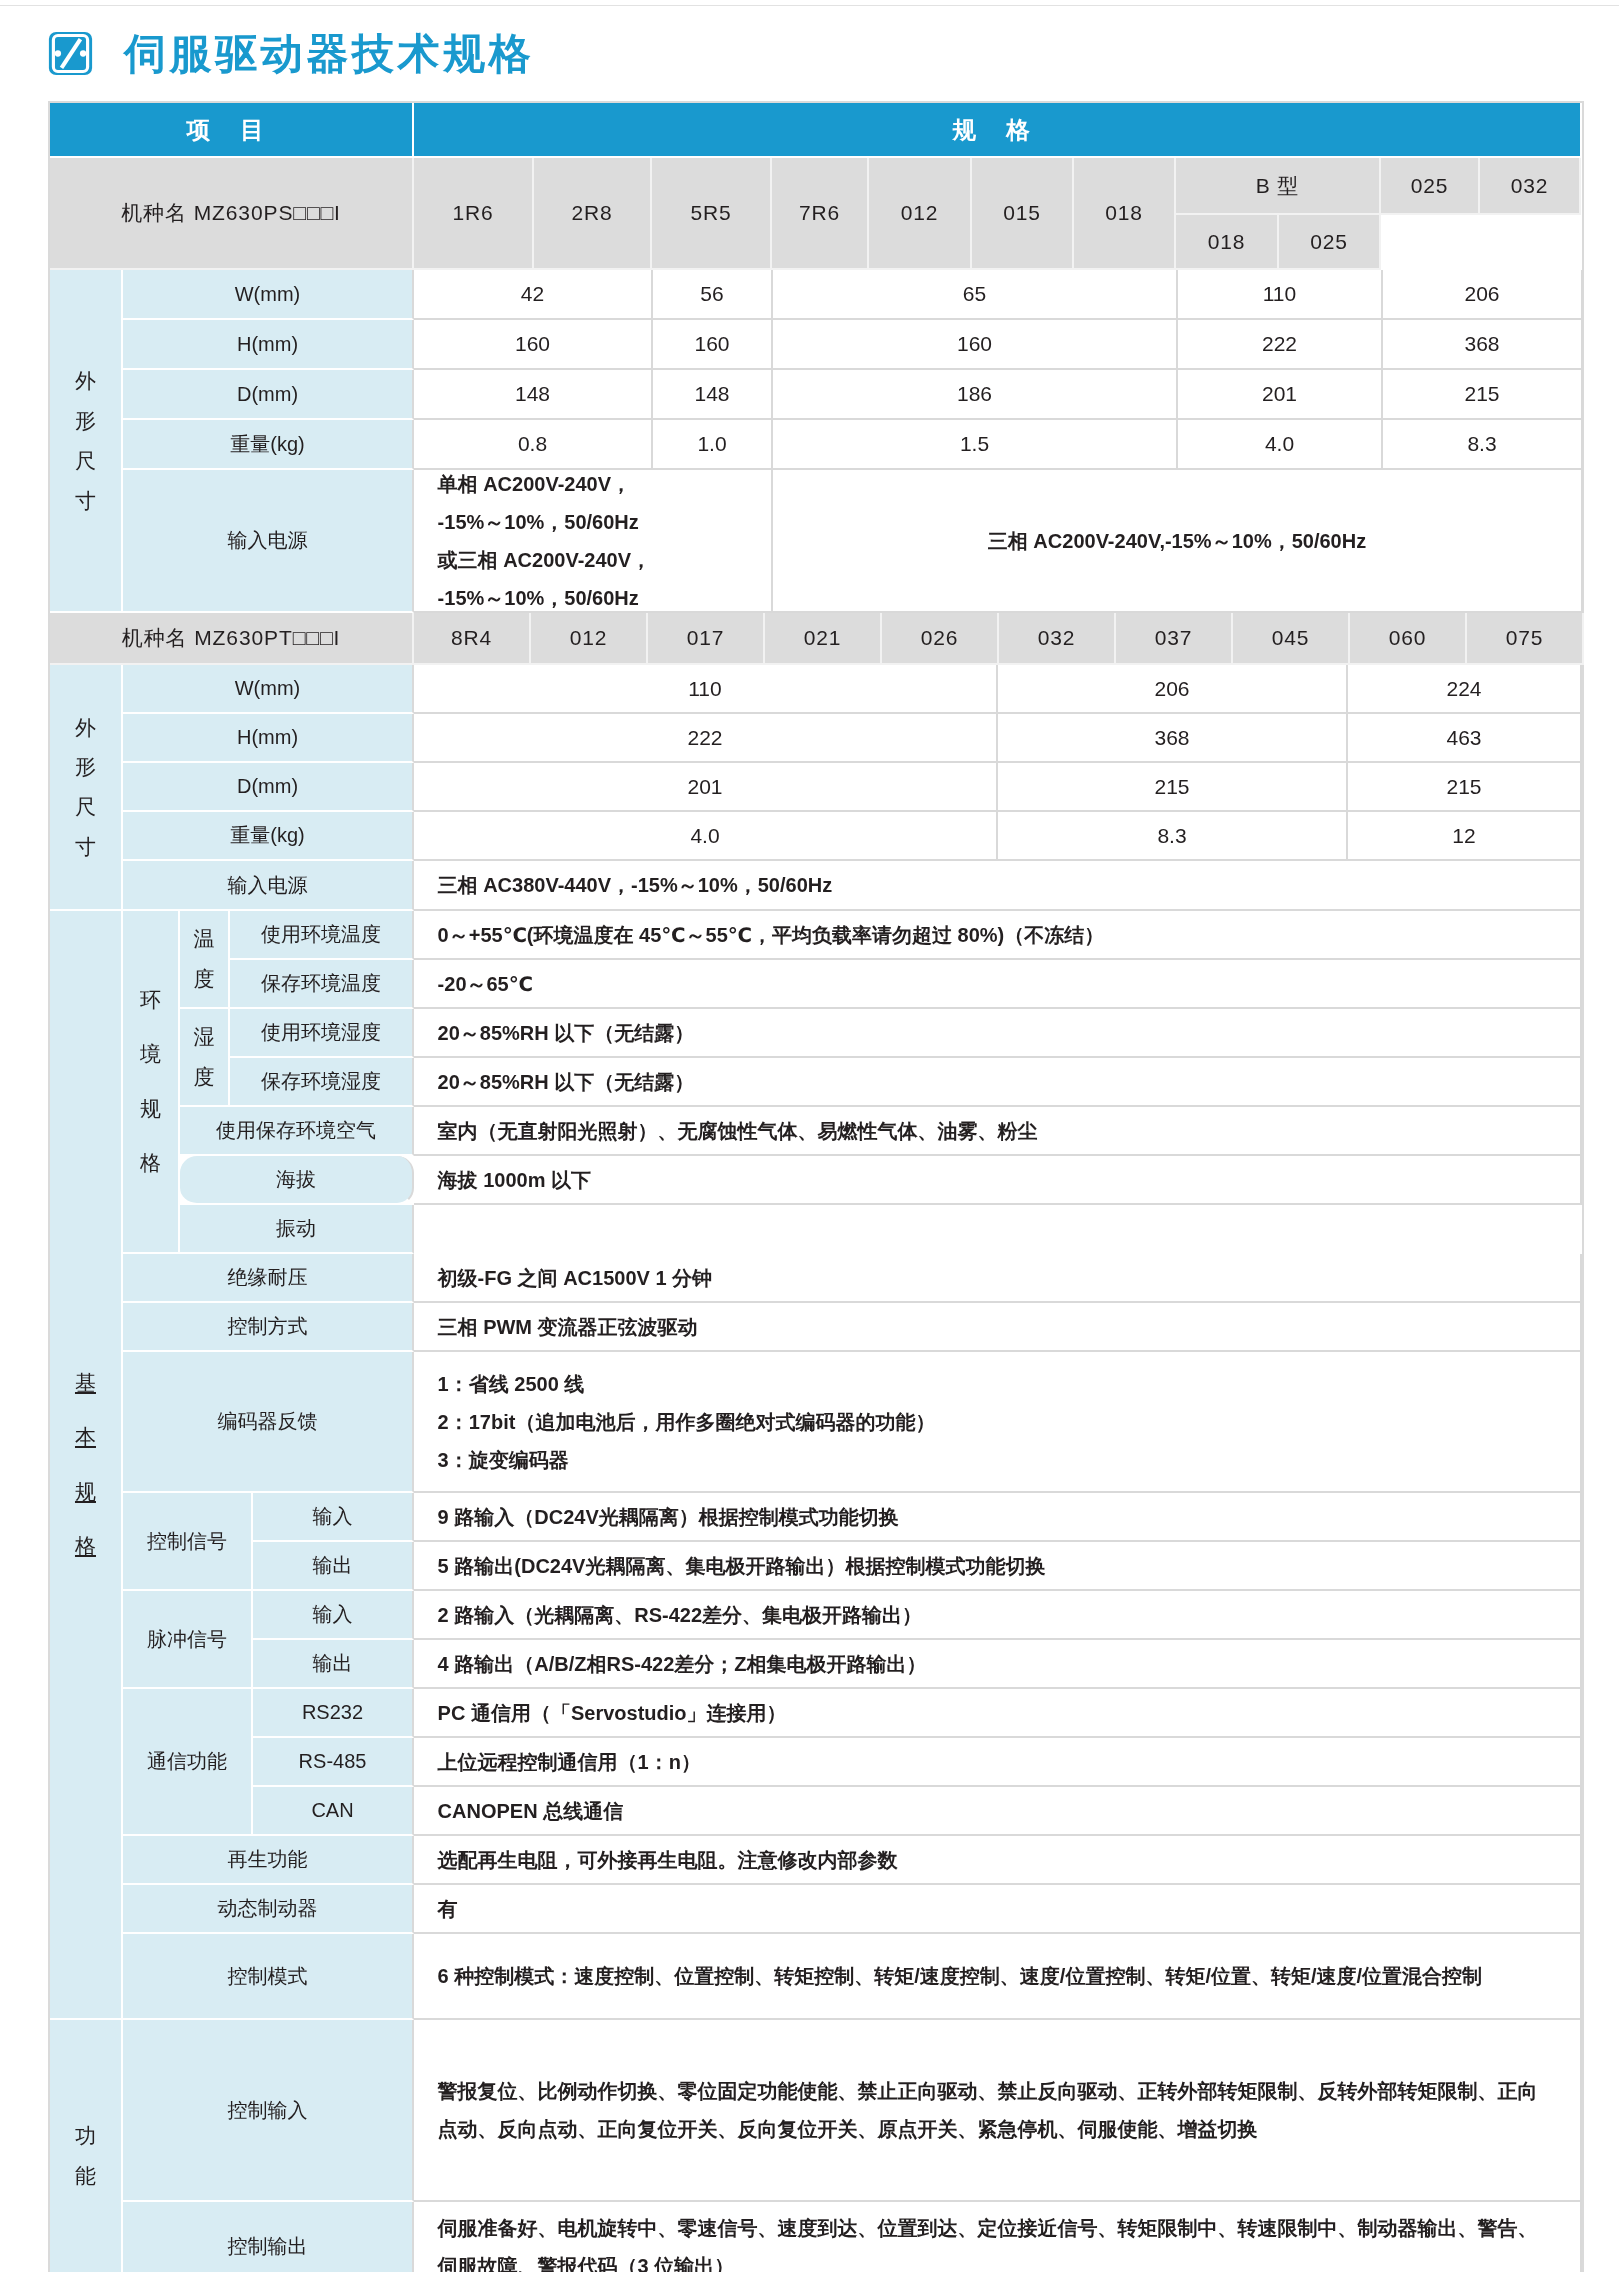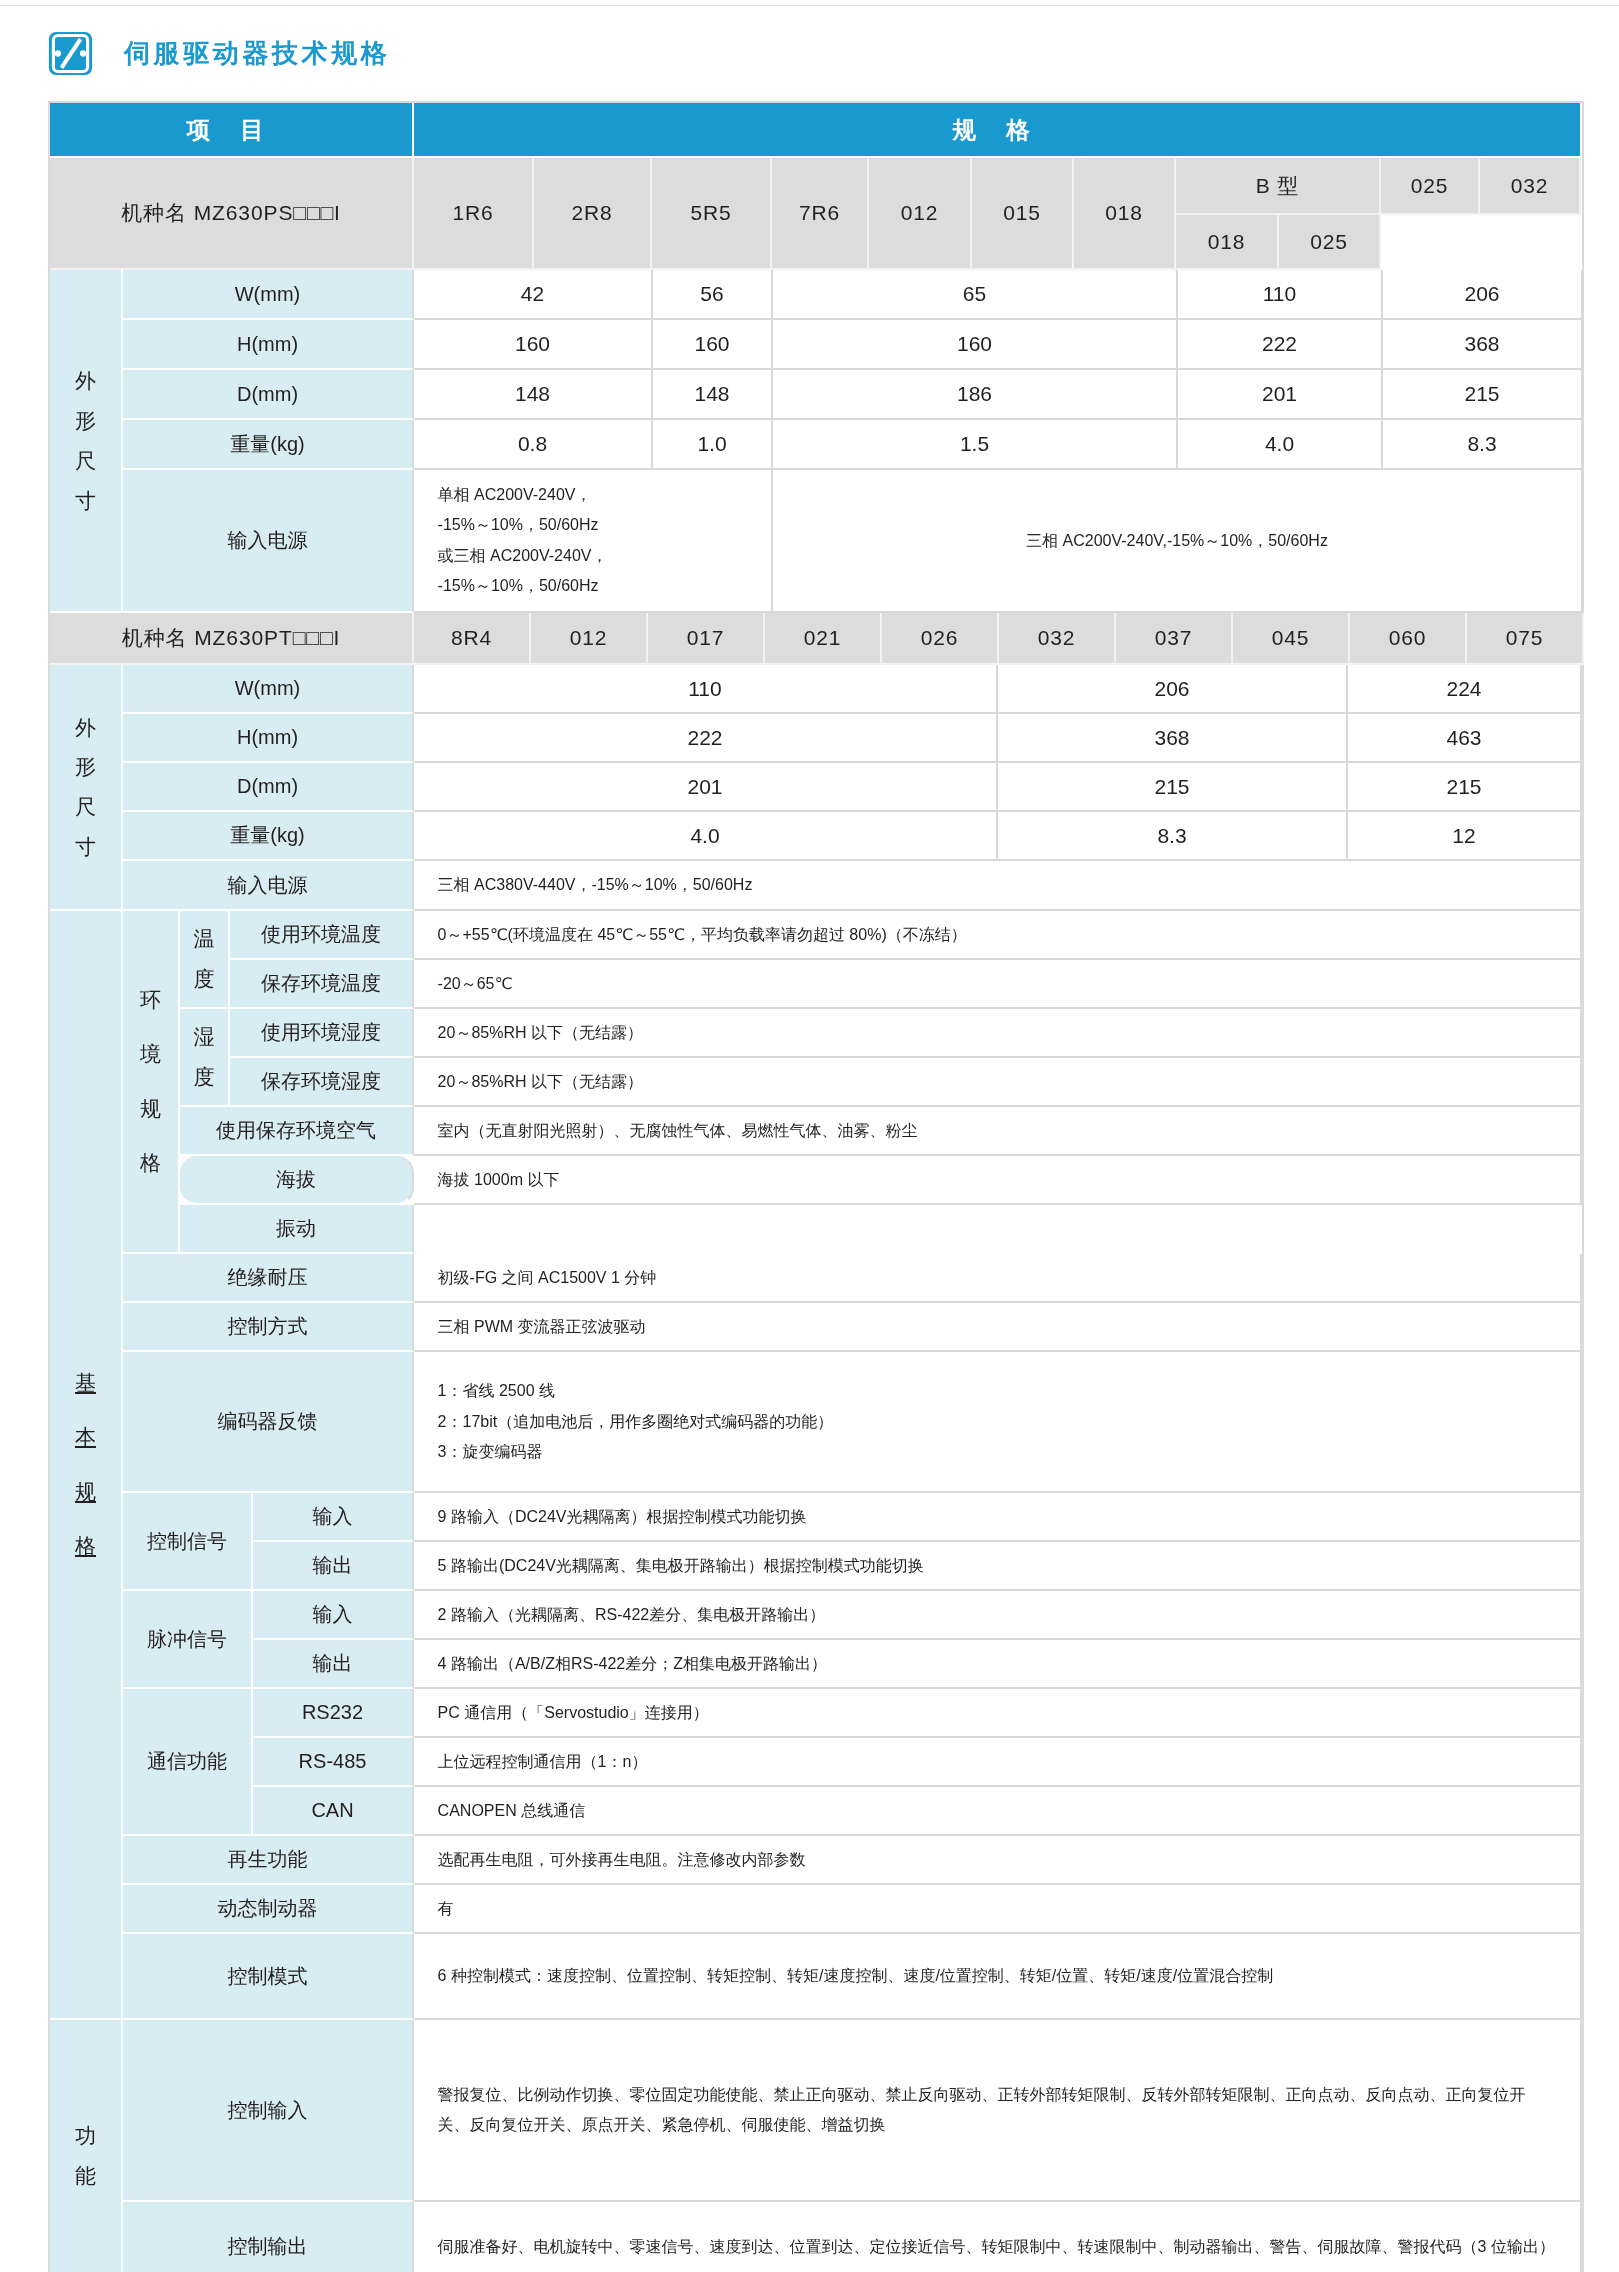--- a/index.html
+++ b/index.html
@@ -1,35 +1,35 @@
 <!DOCTYPE html>
 <html style="font-size:7.3px"><head>
 <meta charset="utf-8">
 <style>
   html,body{margin:0;padding:0;background:#ffffff;}
   body{width:1619px;font-family:"Liberation Sans","DejaVu Sans",sans-serif;color:#231f20;}
   .top-rule{height:1.8px;background:#e2e2e2;margin-top:4.5px;}
   .title-bar{height:95px;display:flex;align-items:center;padding-left:48px;}
   .title-icon{width:45px;height:45px;flex:0 0 auto;}
-  .title-text{font-size:26px;font-weight:bold;color:#1999CE;letter-spacing:3.6px;margin-left:31px;}
+  .title-text{font-size:42px;font-weight:bold;color:#1999CE;letter-spacing:3.6px;margin-left:31px;}
   .tbl{width:1532px;margin-left:48px;border:2.3px solid #DADADA;}
   .g{display:grid;}
   
   .c{box-sizing:border-box;display:flex;align-items:center;justify-content:center;
      border-right:2.3px solid #D9D9D9;border-bottom:2.3px solid #D9D9D9;overflow:hidden;}
   .cw{background:#ffffff;}
   .cb{background:#D8ECF3;border-right-color:#ffffff;border-bottom-color:#ffffff;}
   .cbx{border-right-color:#D9D9D9;} 
   .cg{background:#DCDCDC;border-right-color:#F2F2F2;border-bottom-color:#F2F2F2;}
   .ch{background:#1999CE;color:#ffffff;font-weight:bold;font-size:23.6px;letter-spacing:11.8px;
       border-right:2.7px solid #ffffff;border-bottom:2.7px solid #ffffff;}
   .lft{justify-content:flex-start;text-align:left;padding-left:23.6px;padding-right:23px;}
   .num{font-size:21px;}
   .lab{font-size:20px;}
-  .txt{font-size:16px;line-height:1.9;}
+  .txt{font-size:20px;line-height:1.9;font-weight:bold;}
   .mono-code{font-size:21px;letter-spacing:0.9px;}
   .vtext{width:1.15em;word-break:break-all;text-align:center;margin:auto;font-size:21px;line-height:1.9;}
   .vtall{line-height:2.6;}
   .lines span{display:block;}
   
   #head-grid{grid-template-columns:364px 1168px;grid-template-rows:55px;}
   #ps-model-grid{grid-template-columns:364px 120px 118px 120px 97px 103px 102px 102px 103px 102px 99px 101px;
                  grid-template-rows:57px 55px;}
   #ps-dims-grid{grid-template-columns:73px 291px 239px 120px 405px 205px 200px;
                 grid-template-rows:50px 50px 50px 50px 143px;}

